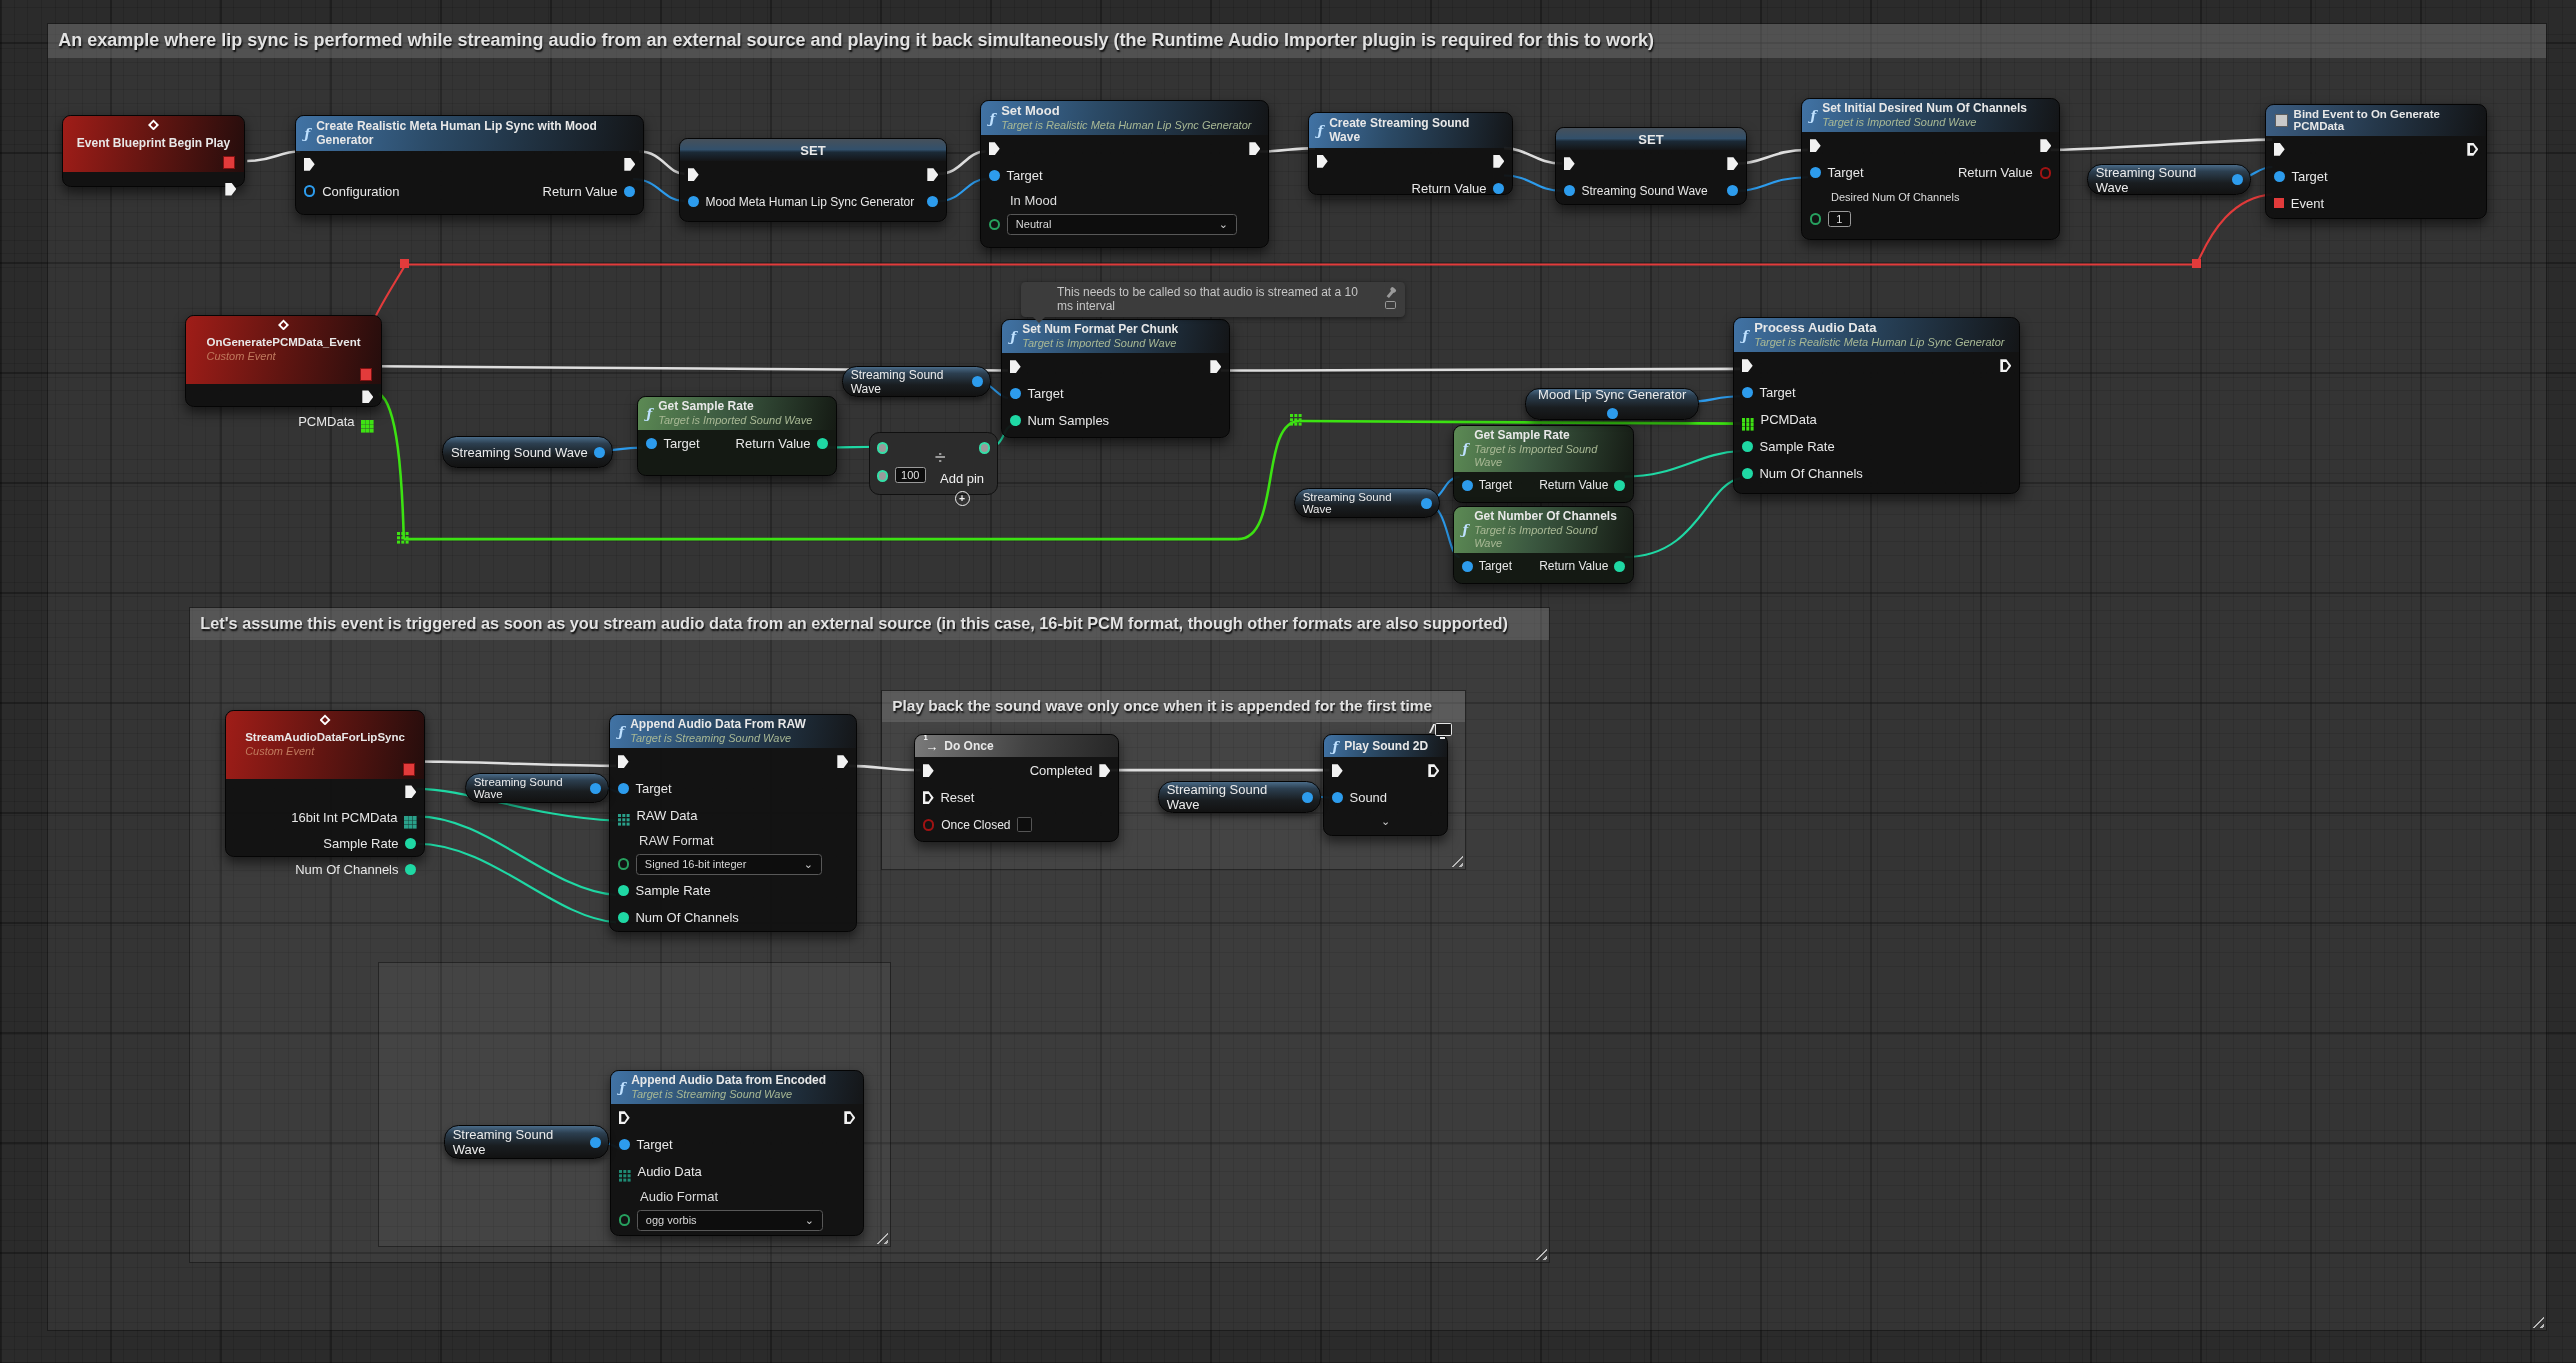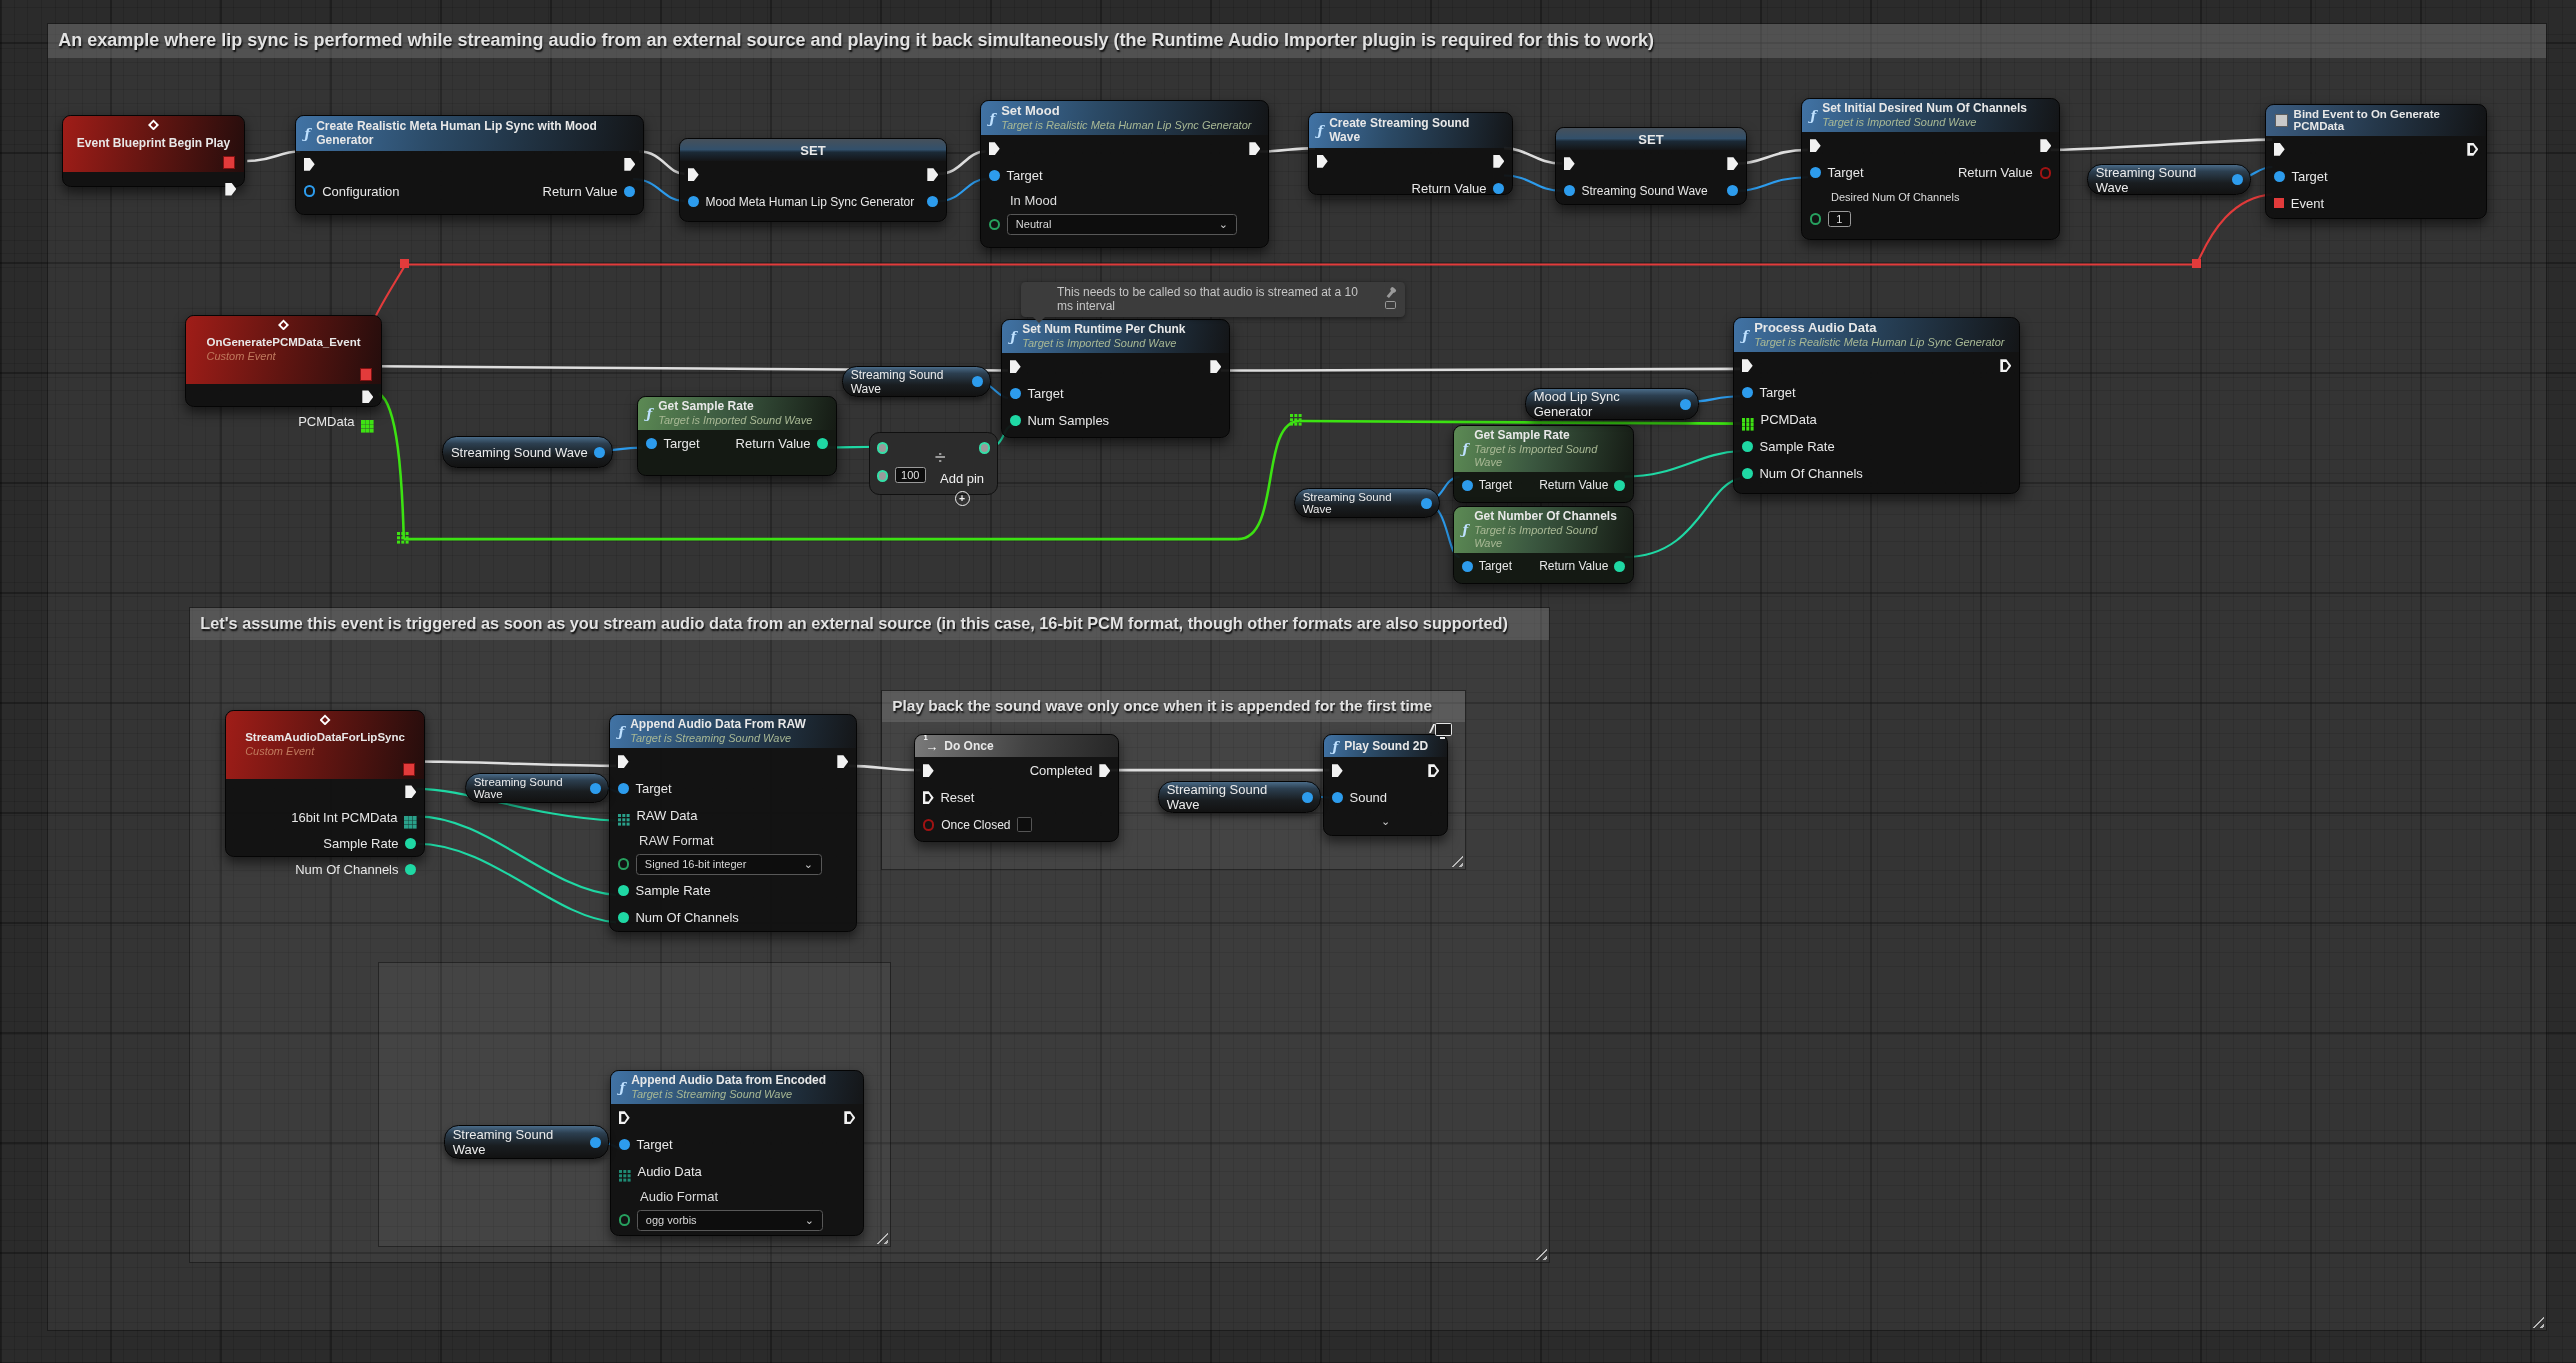--- a/index.html
+++ b/index.html
@@ -356,21 +356,21 @@
     <span class="bicons">
         <span class="ic-pin"></span>
         <span class="ic-chat"></span>
       </span>
   </div>
 
   <div class="node" style="left:1001px;top:319px;width:227px;height:117px;">
     <div class="nhdr h-fn">
       <span class="ic-f">ƒ</span>
       <div class="ht">
-          <div style="font-size:12px;">Set Num Runtime Per Chunk</div>
+          <div style="font-size:12px;">Set Num Format Per Chunk</div>
       <div class="sub">Target is Imported Sound Wave</div>
         </div>
     </div>
     <div class="row both">
         <span class="pe"></span>
         <span class="pe"></span>
       </div>
     <div class="row">
         <span class="pc blue"></span>
         <span>Target</span>
@@ -632,21 +632,21 @@
       <span class="pc blue"></span>
   </div>
   <div class="pill" style="left:442px;top:436px;width:154px;height:30px;">
     <span>Streaming Sound Wave</span>
       <span class="pc blue"></span>
   </div>
   <div class="pill" style="left:1294px;top:488px;width:129px;height:28px;">
     <span style="font-size:11.5px;">Streaming Sound Wave</span>
       <span class="pc blue"></span>
   </div>
-  <div class="pill" style="left:1525px;top:388px;width:157px;height:30px;">
+  <div class="pill" style="left:1525px;top:388px;width:157px;height:30px;flex-direction:column;">
     <span>Mood Lip Sync Generator</span>
       <span class="pc blue"></span>
   </div>
   <div class="pill" style="left:465px;top:773px;width:127px;height:28px;">
     <span style="font-size:11.5px;">Streaming Sound Wave</span>
       <span class="pc blue"></span>
   </div>
   <div class="pill" style="left:1158px;top:781px;width:146px;height:30px;">
     <span>Streaming Sound Wave</span>
       <span class="pc blue"></span>

